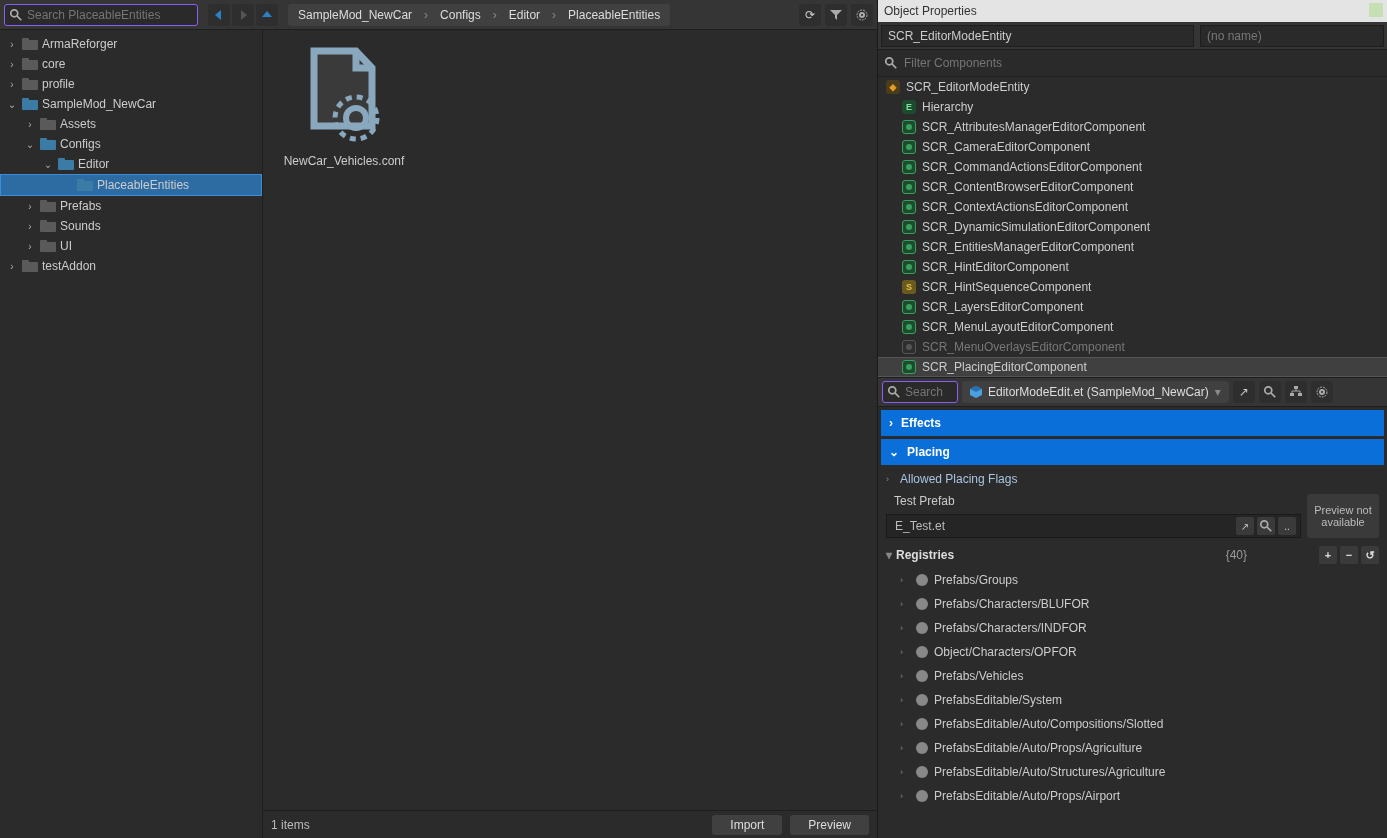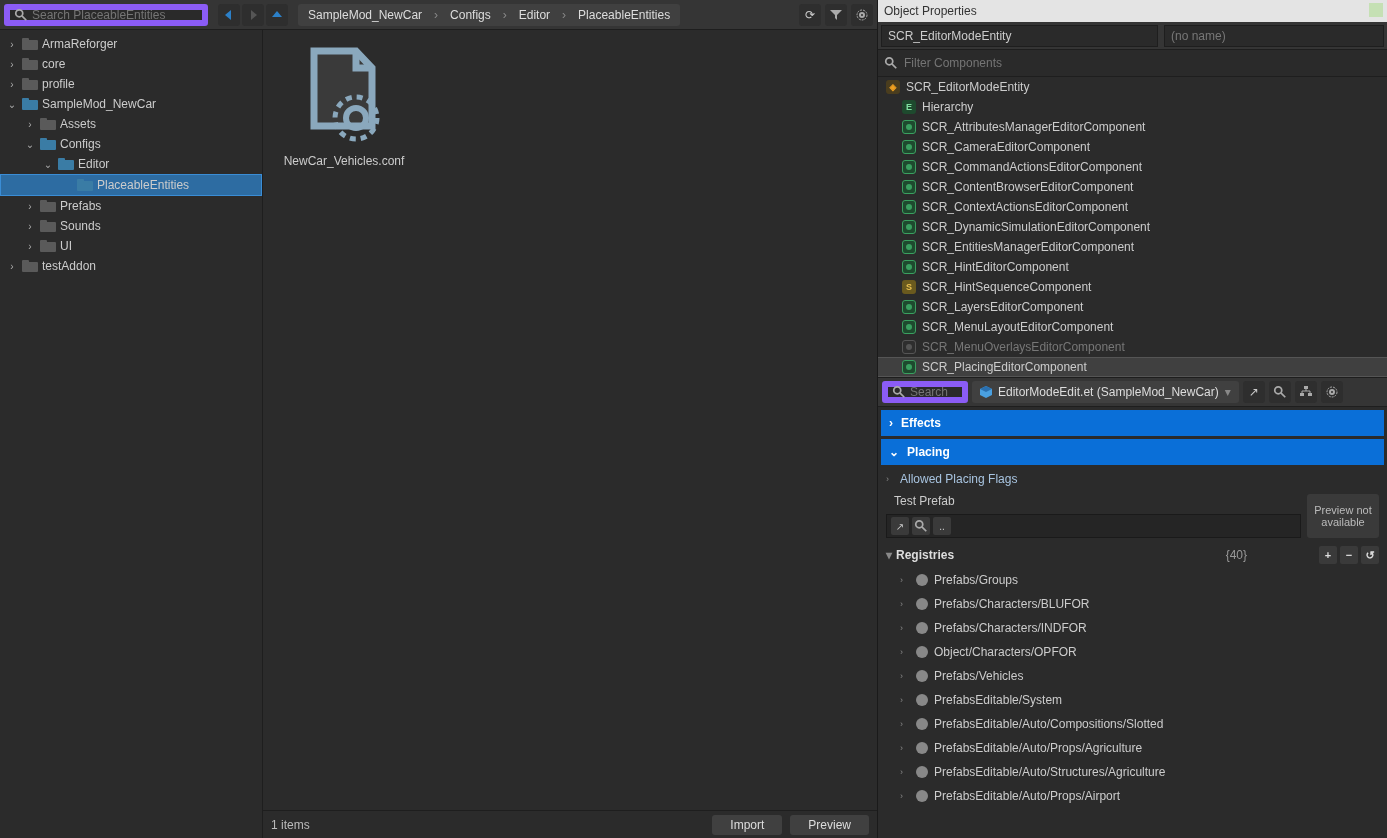--- a/index.html
+++ b/index.html
@@ -56,21 +56,21 @@
   border-bottom: 1px solid #1e1e1e;
   display: flex;
   align-items: center;
   padding: 0 4px;
   gap: 4px;
 }
 .search-wrap {
   display: flex;
   align-items: center;
   background: #2a2a2a;
-  border: 6px solid #8b5cf6;
+  border: 1px solid #8b5cf6;
   border-radius: 3px;
   height: 22px;
   padding: 0 4px;
 }
 .search-wrap input {
   background: none;
   border: none;
   color: #aaa;
   outline: none;
   font-size: 12px;
@@ -193,21 +193,21 @@
   border-bottom: 1px solid #1e1e1e;
 }
 .class-field {
   flex: 1;
   background: #2a2a2a;
   margin: 3px;
   padding: 3px 6px;
   color: #ccc;
   border: 1px solid #1e1e1e;
 }
-.class-field.noname { width: 220px; flex: none; color: #777; }
+.class-field.noname { width: 184px; flex: none; color: #777; }
 
 .comp-filter {
   height: 27px;
   background: #2a2a2a;
   display: flex;
   align-items: center;
   padding: 0 6px;
   border-bottom: 1px solid #1e1e1e;
 }
 .comp-filter input { flex: 1; background: none; border: none; color: #aaa; font-size: 12px; outline: none; padding: 0 6px; }
@@ -647,20 +647,21 @@
 
     <div class="prop-row">
       <span class="caret-sm">›</span>
       <span>Allowed Placing Flags</span>
     </div>
 
     <div class="test-prefab-box">
       <div class="tpf-left">
         <div class="tpf-label">Test Prefab</div>
         <div class="tpf-input-row">
+          <span class="tpf-input">E_Test.et</span>
           <div class="tpf-icons">
             <div class="tpf-icon">↗</div>
             <div class="tpf-icon">
                 <svg class="mag" width="11" height="11" viewBox="0 0 16 16">
                   <circle cx="6" cy="6" r="4"></circle>
                   <line x1="9" y1="9" x2="14" y2="14"></line>
                 </svg>
               </div>
             <div class="tpf-icon">..</div>
           </div>

